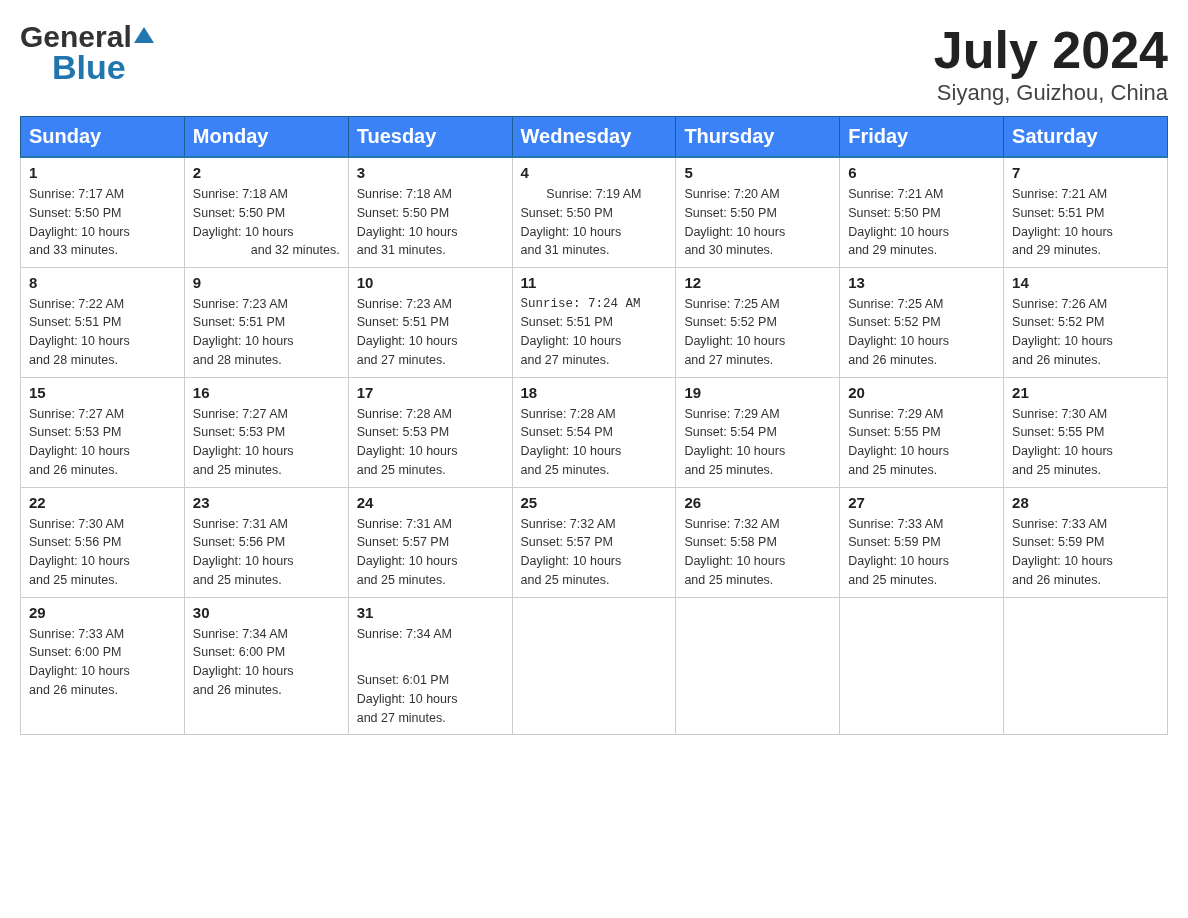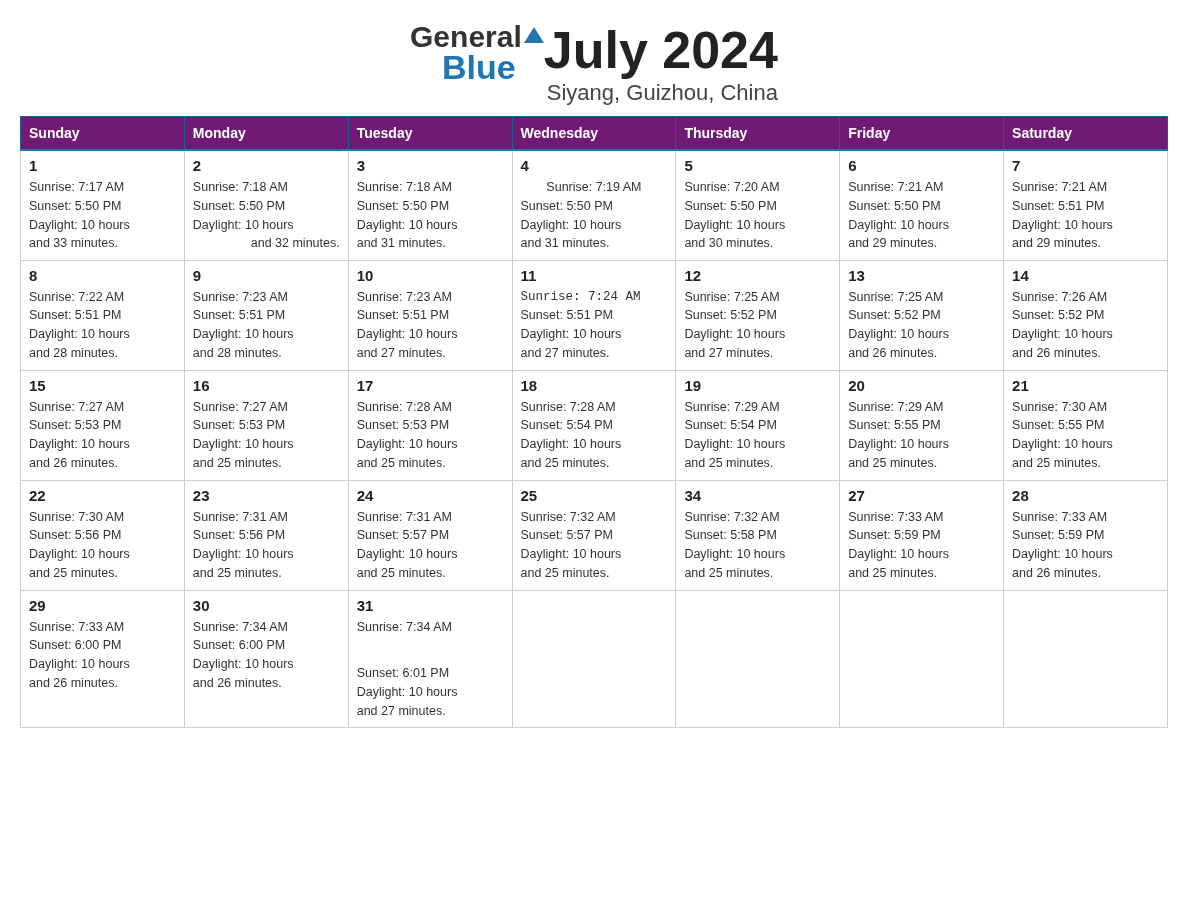--- a/index.html
+++ b/index.html
@@ -5,21 +5,21 @@
     * { box-sizing: border-box; margin: 0; padding: 0; }
     body {
       font-family: Arial, sans-serif;
       background: #fff;
       padding: 20px;
       width: 1188px;
       min-height: 918px;
     }
     .header {
       display: flex;
-      justify-content: center;
+      justify-content: space-between;
       align-items: flex-start;
       margin-bottom: 10px;
     }
     .logo {
       display: flex;
       flex-direction: column;
       align-items: flex-start;
     }
     .title-block {
       text-align: right;
@@ -33,23 +33,23 @@
       font-size: 22px;
       font-weight: normal;
       color: #444;
     }
     table {
       width: 100%;
       border-collapse: collapse;
       table-layout: fixed;
     }
     thead tr th {
-      background: #701a75;
+      background: #3b82f6;
       color: #fff;
-      font-size: 14px;
+      font-size: 20px;
       font-weight: bold;
       padding: 8px 8px;
       text-align: left;
       border: 1px solid #1a5f90;
     }
     tbody tr td {
       vertical-align: top;
       padding: 6px 8px;
       border: 1px solid #ccc;
       font-size: 13px;
@@ -349,21 +349,21 @@
         <td>
           <span class="day-num">25</span>
           <div class="info">
             <span style="display: block;">Sunrise: 7:32 AM</span>
             <span style="display: block;">Sunset: 5:57 PM</span>
             <span style="display: block;">Daylight: 10 hours</span>
             <span style="display: block;">and 25 minutes.</span>
           </div>
         </td>
         <td>
-          <span class="day-num">34</span>
+          <span class="day-num">26</span>
           <div class="info">
             <span style="display: block;">Sunrise: 7:32 AM</span>
             <span style="display: block;">Sunset: 5:58 PM</span>
             <span style="display: block;">Daylight: 10 hours</span>
             <span style="display: block;">and 25 minutes.</span>
           </div>
         </td>
         <td>
           <span class="day-num">27</span>
           <div class="info">

